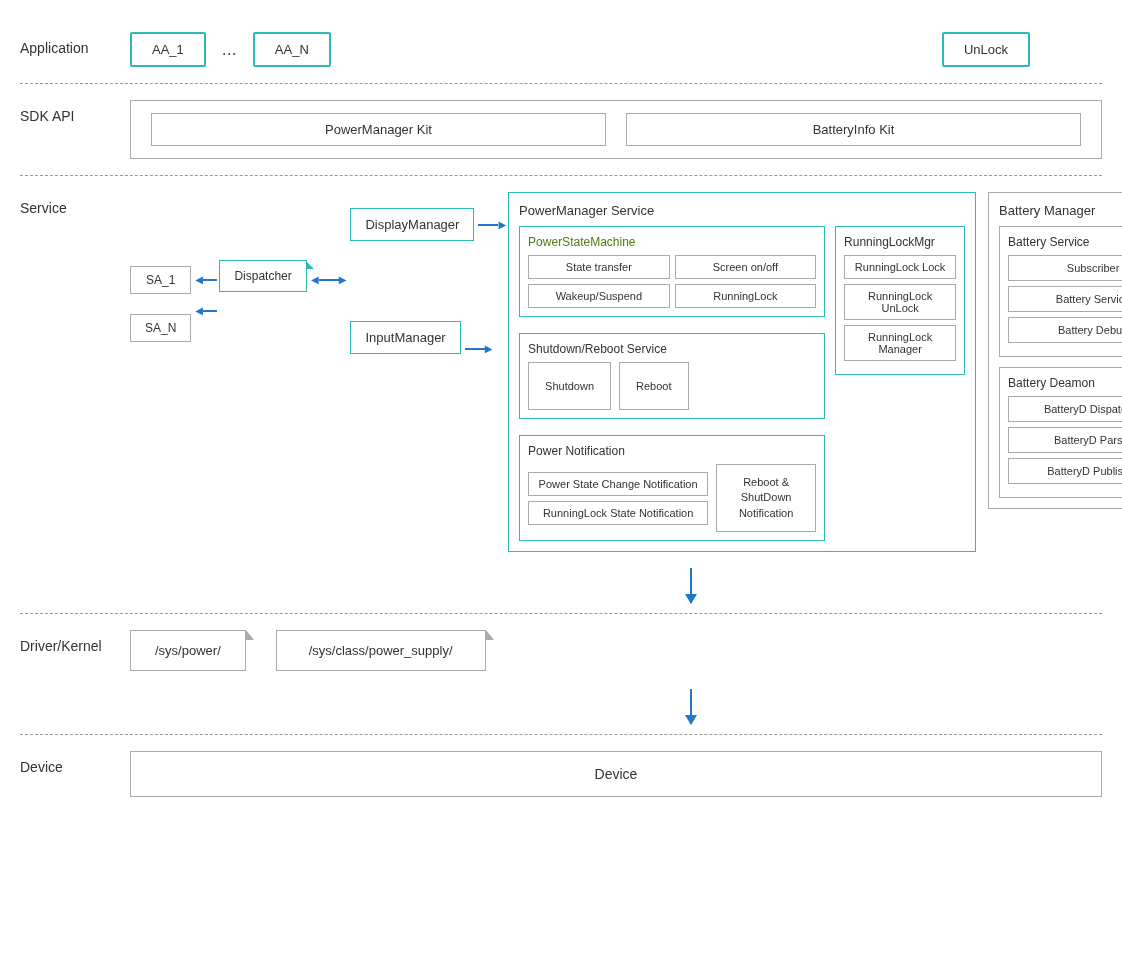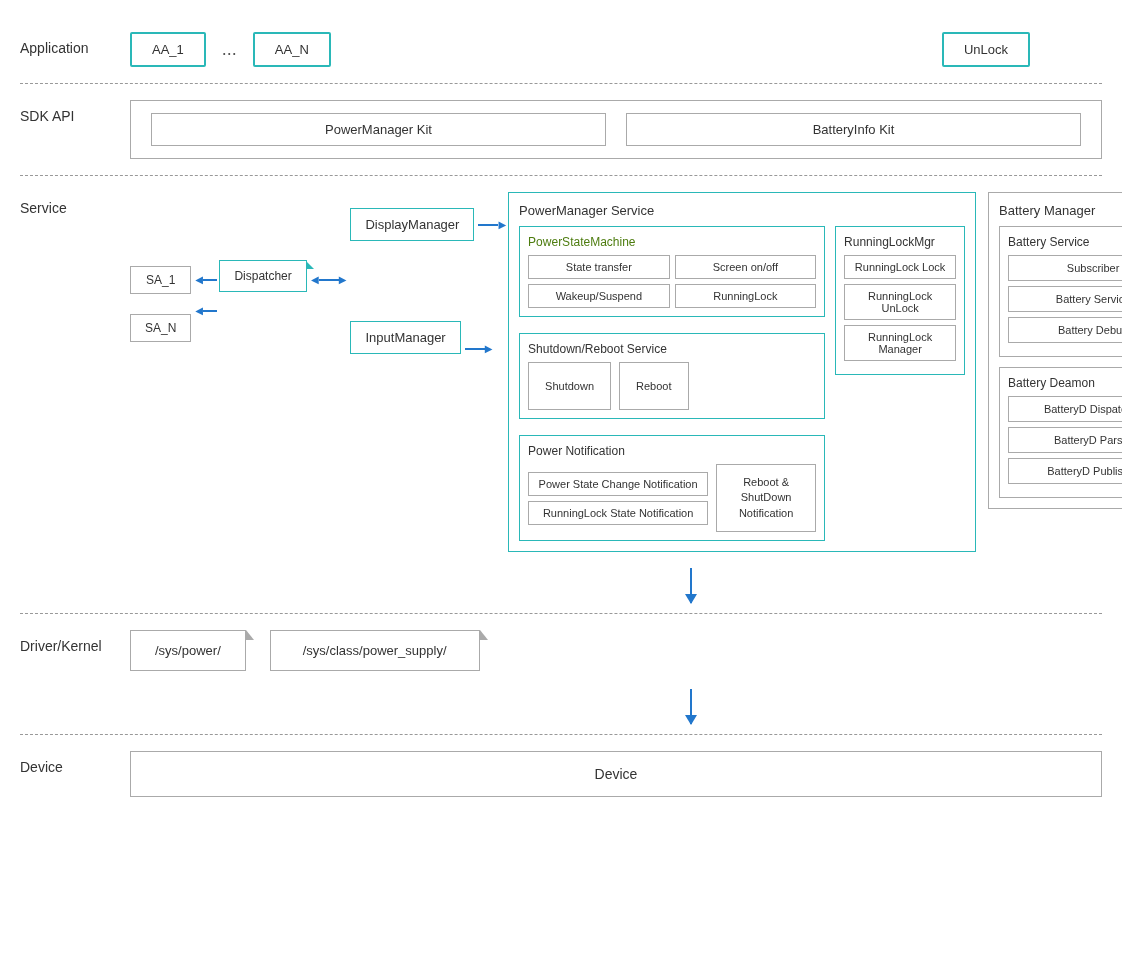--- a/index.html
+++ b/index.html
@@ -294,21 +294,21 @@
       border: 1.5px solid #aaa;
       padding: 6px 14px;
       background: #fff;
       text-align: center;
       font-size: 12px;
     }
 
     
     .dk-container {
       display: flex;
-      gap: 24px;
+      gap: 30px;
       flex: 1;
       align-items: center;
       text-align: right;
     }
 
     
     .device-box {
       border: 1.5px solid #aaa;
       padding: 14px;
       text-align: center;

